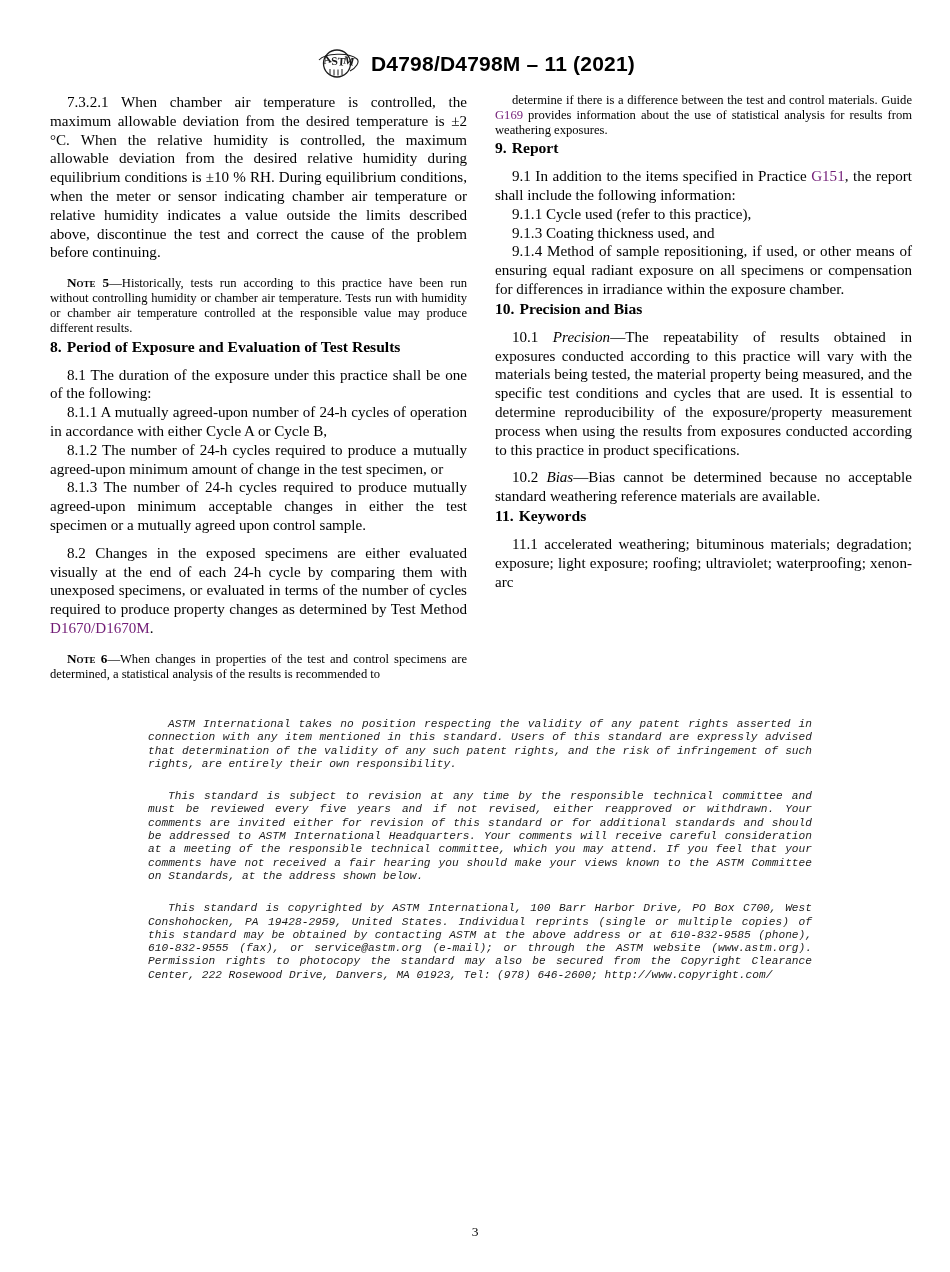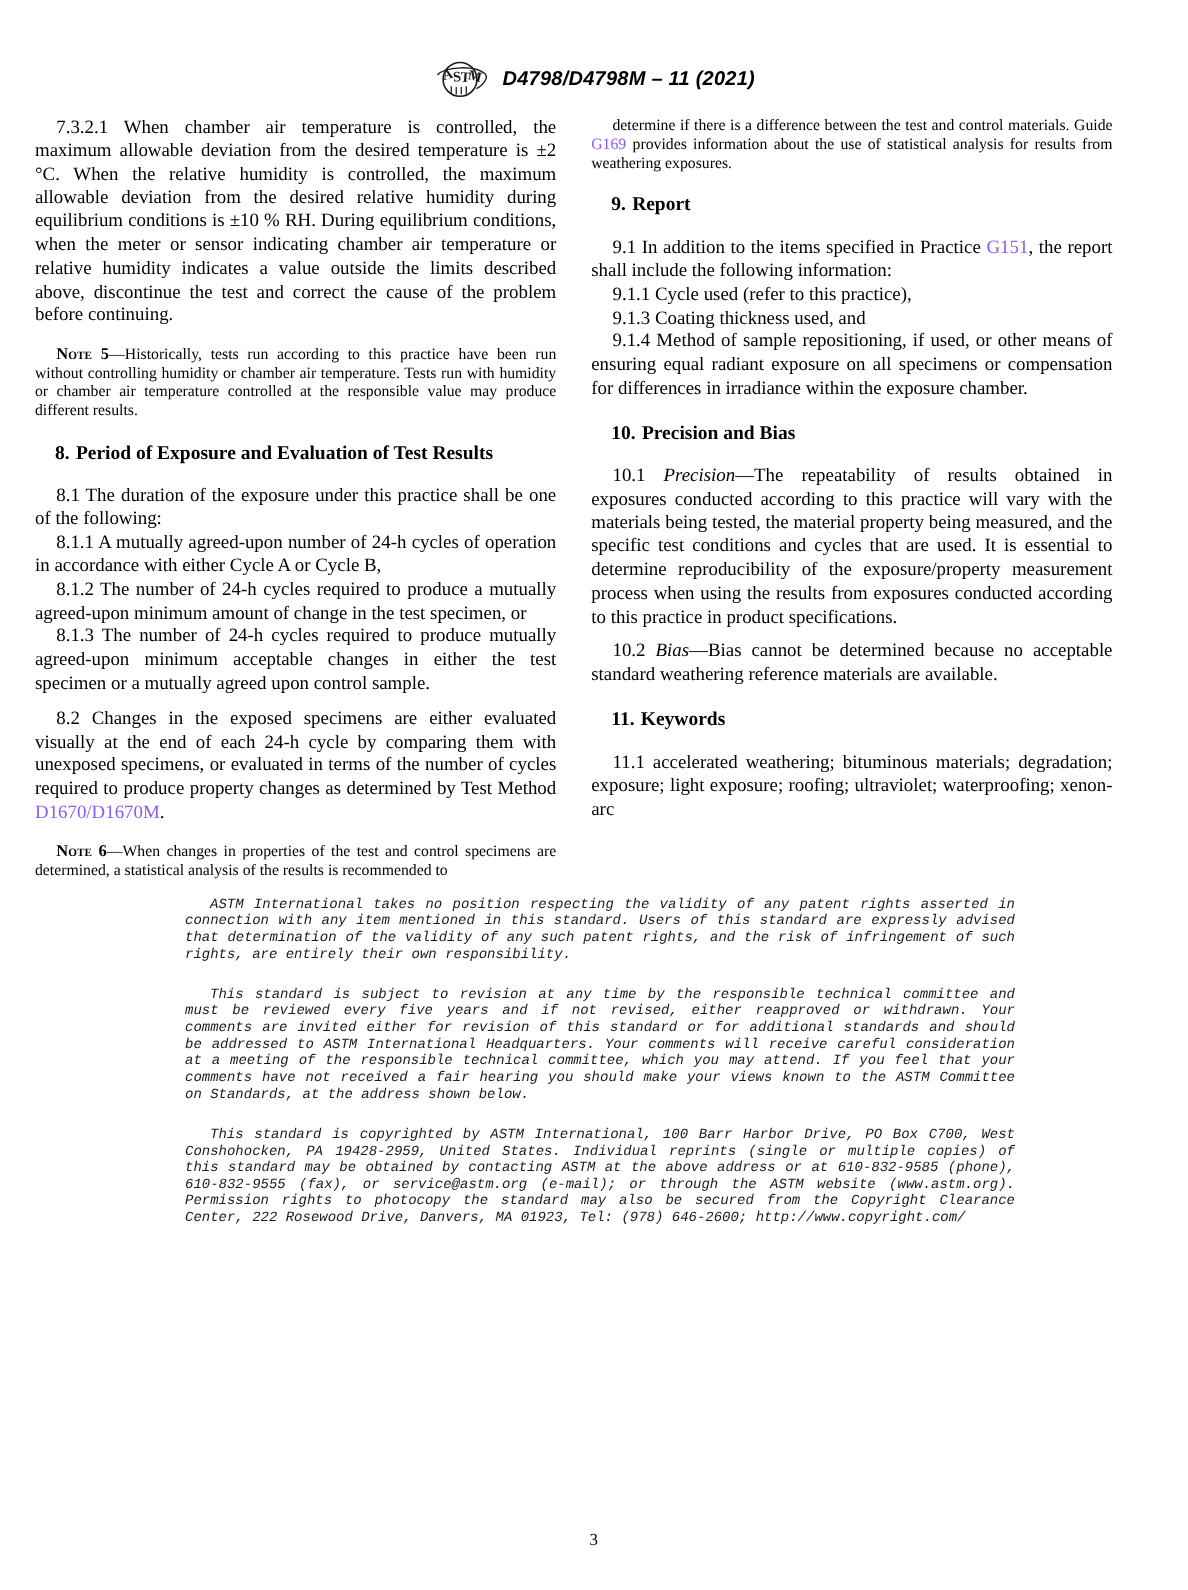--- a/index.html
+++ b/index.html
@@ -34,31 +34,30 @@
     gap: 10px;
   }
   .astm-logo {
     width: 46px;
     height: 31px;
     display: block;
   }
   .header-title {
     font-family: "Liberation Sans", "DejaVu Sans", sans-serif;
     font-weight: bold;
-    font-size: 16px;
+    font-size: 21px;
     letter-spacing: 0.2px;
     white-space: nowrap;
-    font-style: italic;
   }
 
   
   .columns {
     position: absolute;
     top: 93px;
-    left: 28px;
+    left: 50px;
     width: 862px;
     display: flex;
     gap: 28px;
     align-items: flex-start;
   }
   .col {
     width: 417px;
   }
 
   p {
@@ -74,21 +73,21 @@
   }
   p.cont {
     text-indent: 0;
   }
 
   
   .gap-sm { margin-top: 9px; }
   .gap-md { margin-top: 13px; }
 
   h3.section {
-    margin: 16px;
+    margin: 0;
     font-size: 15.6px;
     font-weight: bold;
     line-height: 19px;
     text-indent: 0;
     text-align: left;
   }
   h3.section .num {
     margin-right: 5px;
   }
   .sec-before { margin-top: 15px; }
@@ -101,21 +100,21 @@
     text-indent: 17px;
     text-align: justify;
   }
   .note-label {
     font-variant: small-caps;
     font-size: 13.2px;
     font-weight: bold;
   }
 
   .link {
-    color: #8b5cf6;
+    color: #701a75;
   }
   .ital {
     font-style: italic;
   }
 
   
   .footer {
     position: absolute;
     top: 718px;
     left: 148px;

